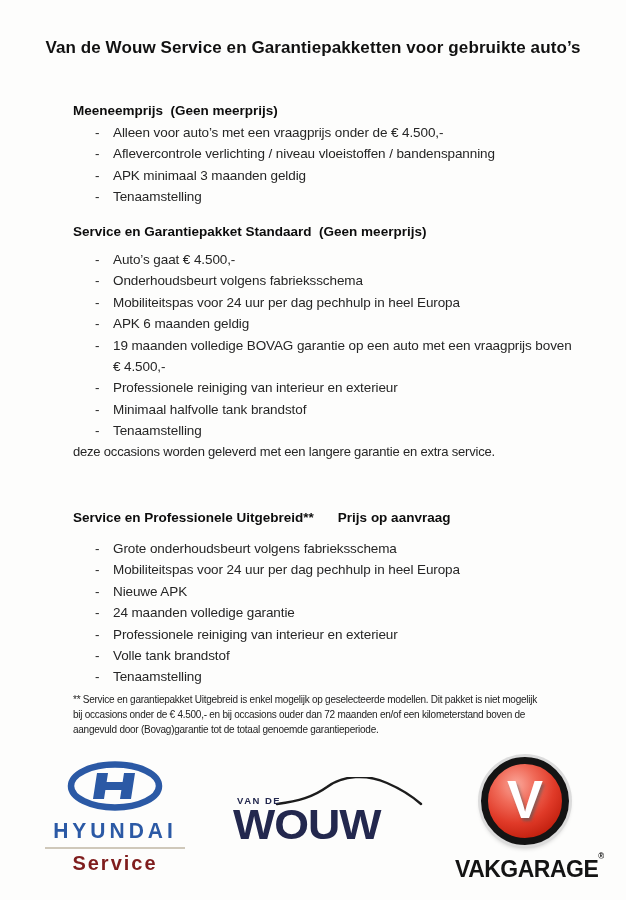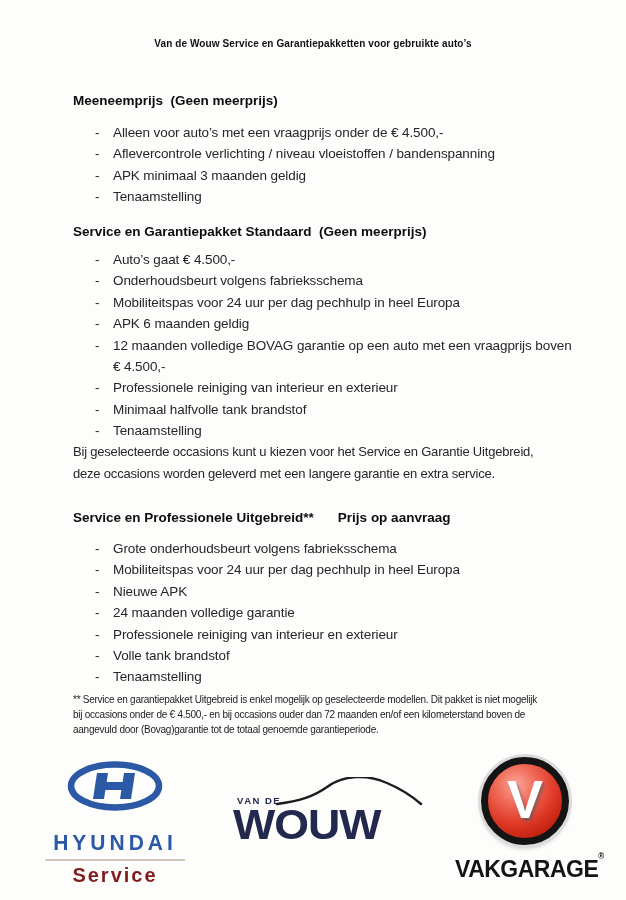--- a/index.html
+++ b/index.html
@@ -10,21 +10,21 @@
     height: 900px;
     background: #fdfdfc;
     font-family: "Liberation Sans", sans-serif;
     color: #262626;
     overflow: hidden;
   }
   .doc-title {
     position: absolute;
     top: 38px; left: 0; right: 0;
     text-align: center;
-    font-size: 10px;
+    font-size: 17px;
     font-weight: bold;
     color: #111;
     letter-spacing: 0.1px;
     white-space: pre-wrap;
   }
   .sec-heading {
     position: absolute;
     left: 73px;
     font-size: 13.5px;
     font-weight: bold;
@@ -70,21 +70,21 @@
   }
   .footnote .line { white-space: pre; }
 
   
   .footer { position: absolute; top: 755px; left: 0; width: 626px; height: 140px; }
 
   
   .hyundai { position: absolute; left: 35px; top: 0; width: 160px; text-align: center; }
   .hyundai-oval { display: block; margin: 6px auto 0; }
   .hyundai-word {
-    margin-top: 20px;
+    margin-top: 8px;
     font-size: 21px;
     font-weight: 800;
     letter-spacing: 4px;
     color: #2b59a5;
     transform: scaleY(1.02);
   }
   .hyundai-rule { width: 140px; height: 1.5px; background: #cfc8ba; margin: 4px auto 0; }
   .hyundai-service {
     margin-top: 3px;
     font-size: 20px;
@@ -135,21 +135,21 @@
   }
   .vak-reg { font-size: 8px; vertical-align: top; position: relative; top: -2px; }
 </style>
 </head>
 <body>
 
 <div class="page">
 
   <div class="doc-title">Van de Wouw Service en Garantiepakketten voor gebruikte auto’s</div>
 
-  <div class="sec-heading" style="top:93px">
+  <div class="sec-heading" style="top:103px">
     <span>Meeneemprijs  (Geen meerprijs)</span>
   </div>
   <div class="bullet-list" style="top:122px">
       <div class="bullet-row">
         <span class="dash">-</span>
         <span class="bullet-text">Alleen voor auto’s met een vraagprijs onder de € 4.500,-</span>
       </div>
       <div class="bullet-row">
         <span class="dash">-</span>
         <span class="bullet-text">Aflevercontrole verlichting / niveau vloeistoffen / bandenspanning</span>
@@ -179,39 +179,38 @@
       <div class="bullet-row">
         <span class="dash">-</span>
         <span class="bullet-text">Mobiliteitspas voor 24 uur per dag pechhulp in heel Europa</span>
       </div>
       <div class="bullet-row">
         <span class="dash">-</span>
         <span class="bullet-text">APK 6 maanden geldig</span>
       </div>
       <div class="bullet-row">
         <span class="dash">-</span>
-        <span class="bullet-text">12 maanden volledige BOVAG garantie op een auto met een vraagprijs boven
+        <span class="bullet-text">19 maanden volledige BOVAG garantie op een auto met een vraagprijs boven
 € 4.500,-</span>
       </div>
       <div class="bullet-row">
         <span class="dash">-</span>
         <span class="bullet-text">Professionele reiniging van interieur en exterieur</span>
       </div>
       <div class="bullet-row">
         <span class="dash">-</span>
         <span class="bullet-text">Minimaal halfvolle tank brandstof</span>
       </div>
       <div class="bullet-row">
         <span class="dash">-</span>
         <span class="bullet-text">Tenaamstelling</span>
       </div>
     </div>
 
   <div class="para" style="top:441px">
-      <div class="line">Bij geselecteerde occasions kunt u kiezen voor het Service en Garantie Uitgebreid,</div>
       <div class="line">deze occasions worden geleverd met een langere garantie en extra service.</div>
     </div>
 
   <div class="sec-heading" style="top:510px">
     <span>Service en Professionele Uitgebreid**</span>
     <span class="price-note">Prijs op aanvraag</span>
   </div>
   <div class="bullet-list" style="top:538px">
       <div class="bullet-row">
         <span class="dash">-</span>

